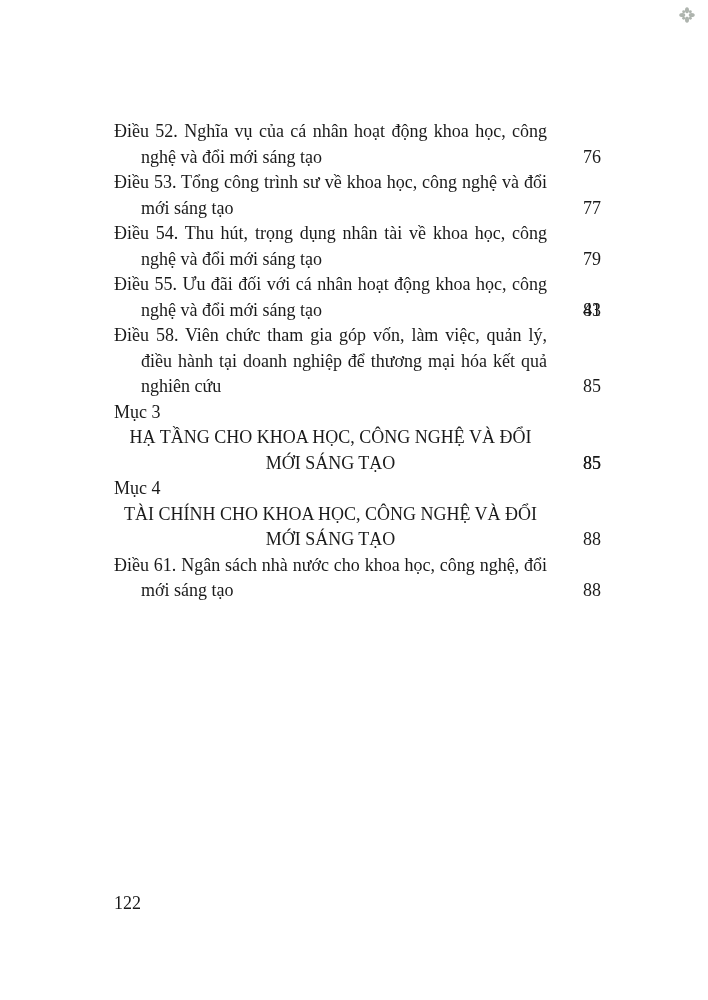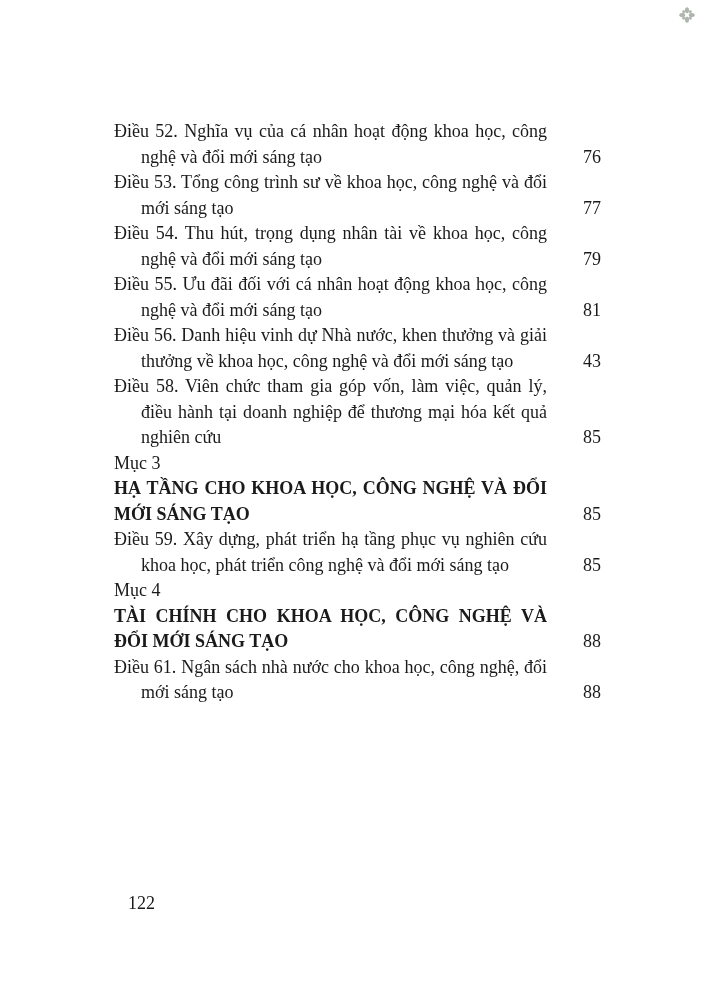--- a/index.html
+++ b/index.html
@@ -48,25 +48,26 @@
     bottom: 0;
     text-indent: 0;
     font-weight: normal;
     text-align: left;
   }
   .section-label {
     text-align: left;
     font-weight: normal;
   }
   .section-title {
-    font-weight: bold;
+    text-align: center;
+    font-weight: normal;
   }
   .footer-page-number {
     position: absolute;
-    left: 128px;
+    left: 114px;
     top: 891px;
     font-size: 18px;
     line-height: 25px;
   }
 </style>
 </head>
 <body>
 
 <div class="page">
 
@@ -82,28 +83,28 @@
       <ellipse cx="17" cy="17" rx="2.2" ry="2.2"></ellipse>
       <circle cx="12" cy="12" r="2.4" fill="#ffffff"></circle>
     </svg>
   </div>
 
   <main class="toc">
       <p class="entry article"><span class="entry-text">Điều 52. Nghĩa vụ của cá nhân hoạt động khoa học, công nghệ và đổi mới sáng tạo</span><span class="page-num">76</span></p>
       <p class="entry article"><span class="entry-text">Điều 53. Tổng công trình sư về khoa học, công nghệ và đổi mới sáng tạo</span><span class="page-num">77</span></p>
       <p class="entry article"><span class="entry-text">Điều 54. Thu hút, trọng dụng nhân tài về khoa học, công nghệ và đổi mới sáng tạo</span><span class="page-num">79</span></p>
       <p class="entry article"><span class="entry-text">Điều 55. Ưu đãi đối với cá nhân hoạt động khoa học, công nghệ và đổi mới sáng tạo</span><span class="page-num">81</span></p>
-      <p class="entry article"><span class="entry-text">Điều 56. Danh hiệu vinh dự Nhà nước, khen thưởng và giải thưởng về khoa học, công nghệ và đổi mới sáng tạo</span><span class="page-num">43</span></p>
+      <p class="entry article"><span class="page-num">43</span></p>
       <p class="entry article"><span class="entry-text">Điều 58. Viên chức tham gia góp vốn, làm việc, quản lý, điều hành tại doanh nghiệp để thương mại hóa kết quả nghiên cứu</span><span class="page-num">85</span></p>
       <div class="entry section">
         <p class="section-label">Mục 3</p>
         <p class="section-title">HẠ TẦNG CHO KHOA HỌC, CÔNG NGHỆ VÀ ĐỔI MỚI SÁNG TẠO</p>
         <span class="page-num">85</span>
       </div>
-      <p class="entry article"><span class="entry-text">Điều 59. Xây dựng, phát triển hạ tầng phục vụ nghiên cứu khoa học, phát triển công nghệ và đổi mới sáng tạo</span><span class="page-num">85</span></p>
+      <p class="entry article"><span class="page-num">85</span></p>
       <div class="entry section">
         <p class="section-label">Mục 4</p>
         <p class="section-title">TÀI CHÍNH CHO KHOA HỌC, CÔNG NGHỆ VÀ ĐỔI MỚI SÁNG TẠO</p>
         <span class="page-num">88</span>
       </div>
       <p class="entry article"><span class="entry-text">Điều 61. Ngân sách nhà nước cho khoa học, công nghệ, đổi mới sáng tạo</span><span class="page-num">88</span></p>
     </main>
 
   <div class="footer-page-number">122</div>
 

